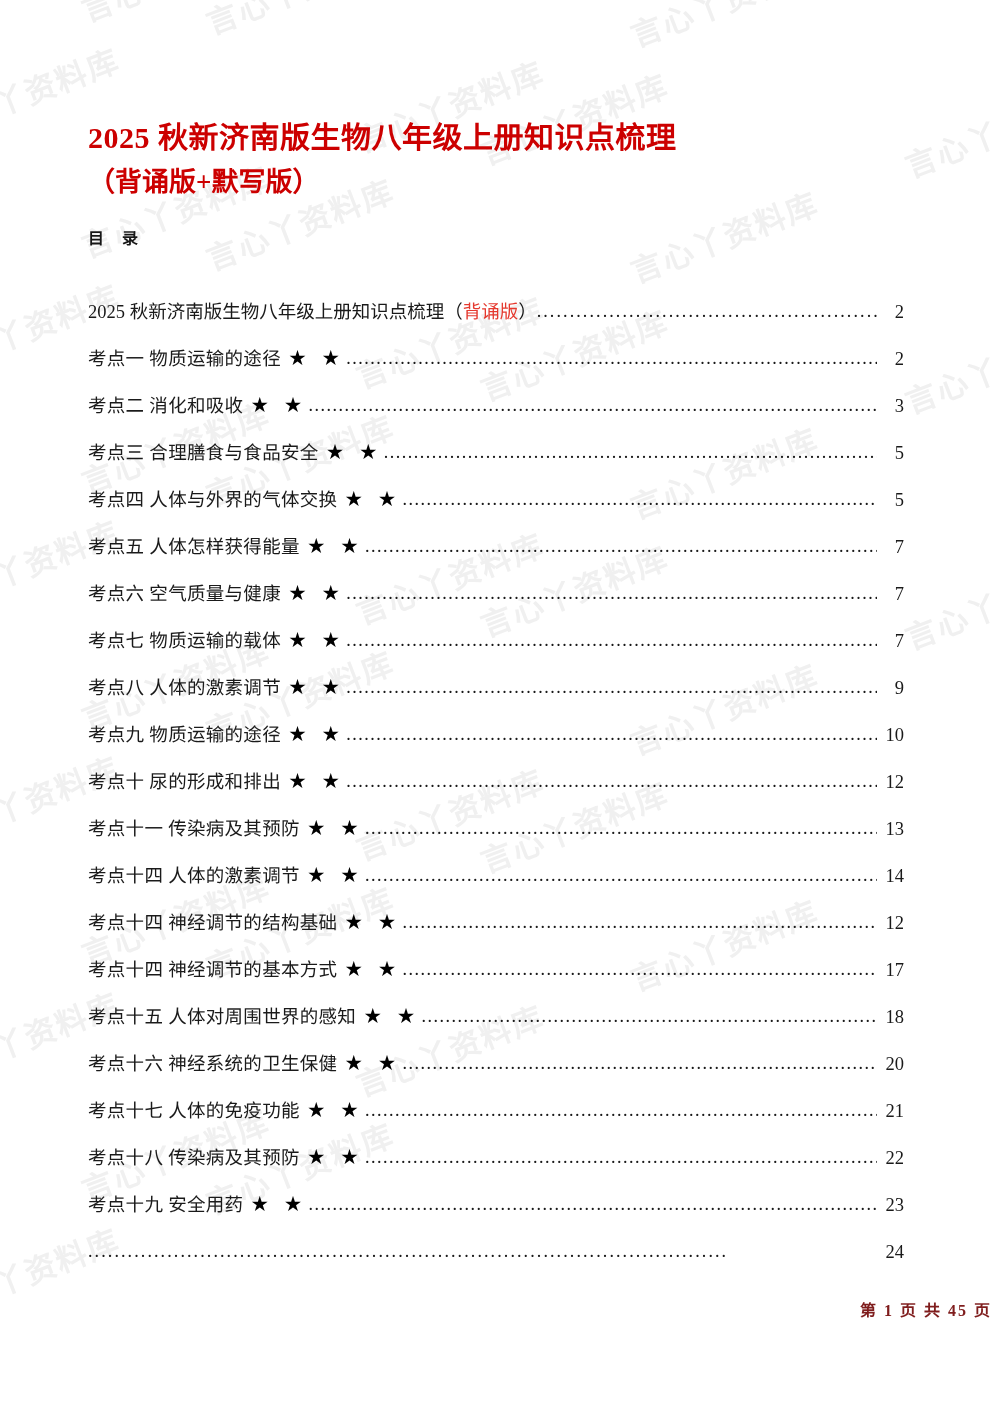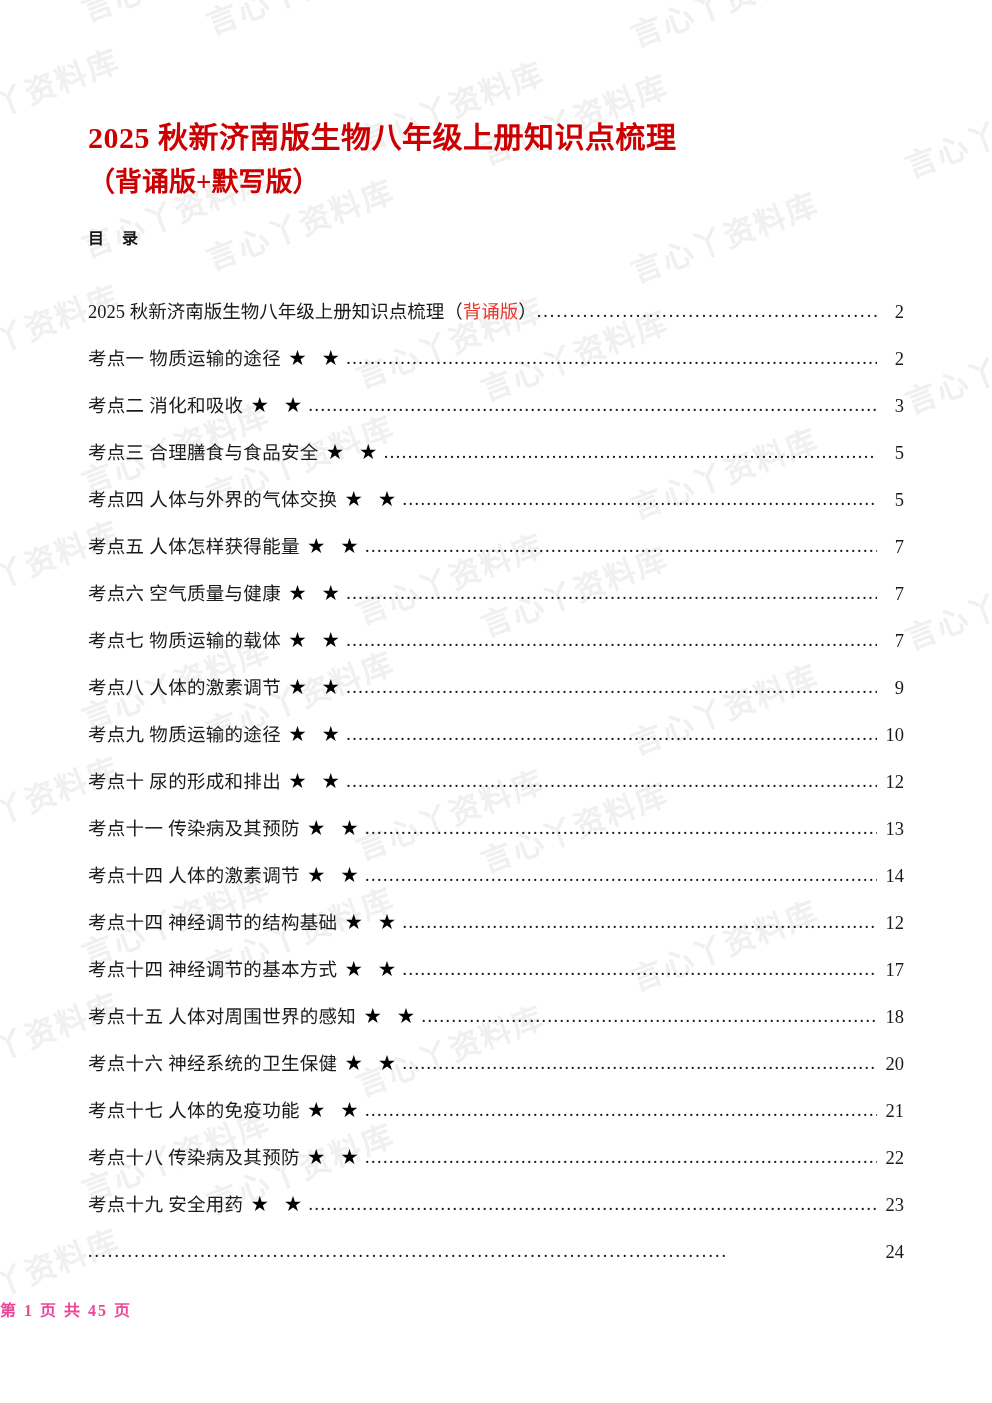--- a/index.html
+++ b/index.html
@@ -132,25 +132,25 @@
   .toc-entry.part .leader::after { letter-spacing: -1.2px; }
 
   .red { color: #e5392e; }
 
   .footer {
     position: absolute;
     left: 0;
     right: 0;
     top: 1297px;
     z-index: 2;
-    text-align: left;
+    text-align: right;
     font-weight: 700;
     font-size: 16px;
     letter-spacing: 2px;
-    color: #ec4899;
+    color: #7f1d1d;
     font-family: "Liberation Serif", "DejaVu Serif", serif;
   }
 </style>
 </head>
 <body>
 
 <div class="page">
 
   <div class="watermark-layer" id="wm-layer">
       <div class="wm-row" style="margin-top: 118px; margin-left: 0px;"><span class="wm">言心丫资料库</span><span class="wm">言心丫资料库</span></div>

